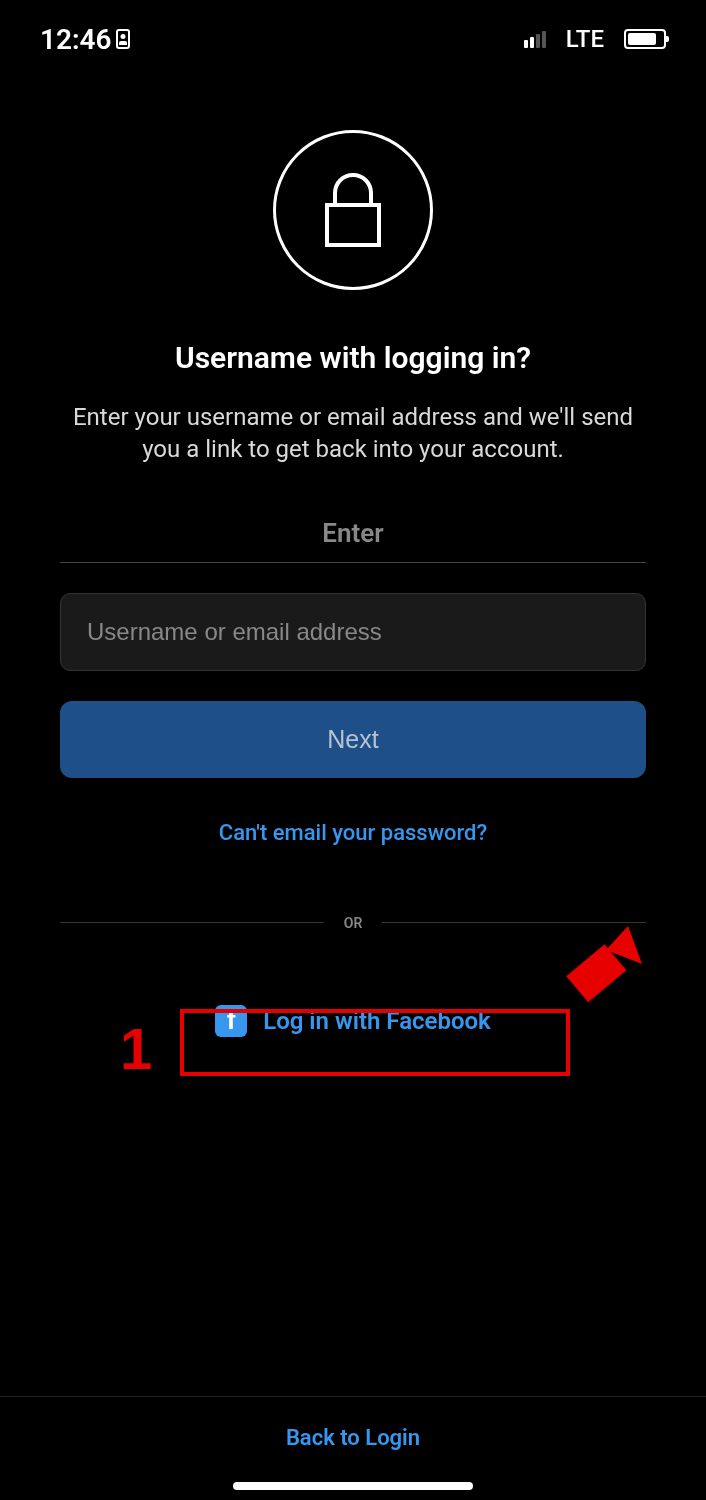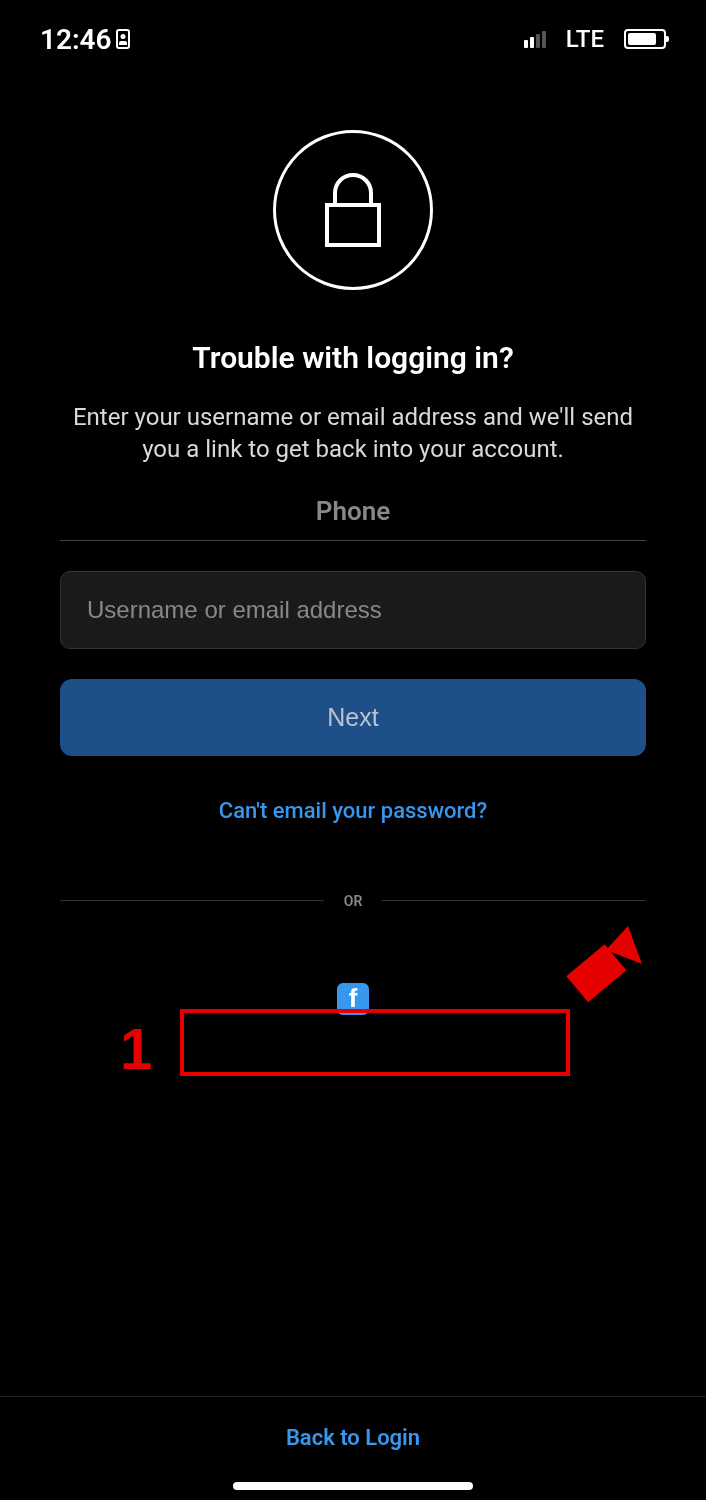--- a/index.html
+++ b/index.html
@@ -124,21 +124,21 @@
     }
     .heading {
       font-size: 30px;
       font-weight: 600;
       margin-bottom: 26px;
     }
     .subheading {
       font-size: 24px;
       color: #d9d9d9;
       line-height: 1.35;
-      margin-bottom: 16px;
+      margin-bottom: 38px;
       padding: 0 10px;
     }
     .tabs {
       display: flex;
       border-bottom: 1px solid #444;
     }
     .tab {
       flex: 1;
       padding: 14px 0;
       font-size: 26px;
@@ -295,41 +295,42 @@
 </div>
 
 <div class="main-content">
   <div class="lock-circle">
     <svg width="68" height="78" viewBox="0 0 68 78" fill="none">
       <path d="M 16 34 L 16 22 C 16 12 24 4 34 4 C 44 4 52 12 52 22 L 52 34" stroke="#fff" stroke-width="4" fill="none"></path>
       <rect x="8" y="34" width="52" height="40" stroke="#fff" stroke-width="4" fill="none"></rect>
     </svg>
   </div>
 
-  <h1 class="heading">Trouble with logging in?</h1>
+  <h1 class="heading">Username with logging in?</h1>
   <p class="subheading">Enter your username or email address and we'll send you a link to get back into your account.</p>
 
   <div class="tabs">
-    <div class="tab tab-inactive">Phone</div>
+    <div class="tab tab-inactive">Enter</div>
   </div>
 
   <input type="text" class="input-field" placeholder="Username or email address" style="">
 
   <button class="next-button">Next</button>
 
   <a href="#" class="help-link">Can't email your password?</a>
 
   <div class="or-divider">
     <div class="or-line"></div>
     <span class="or-text">OR</span>
     <div class="or-line"></div>
   </div>
 
   <a href="#" class="fb-login">
     <span class="fb-icon">f</span>
+    <span>Log in with Facebook</span>
   </a>
 </div>
 
 <div class="annotation-box" style="left:180px; top:1009px; width:390px; height:67px;"></div>
 <div class="annotation-number" style="left:120px; top:1015px;">1</div>
 <div class="annotation-arrow" style="left:542px; top:916px;">
   <svg width="100" height="100" viewBox="0 0 100 100">
     <polygon points="86,10 100,48 64,34" fill="#e60000"></polygon>
     <rect x="30" y="40" width="50" height="34" fill="#e60000" transform="rotate(-40 55 58)"></rect>
   </svg>

